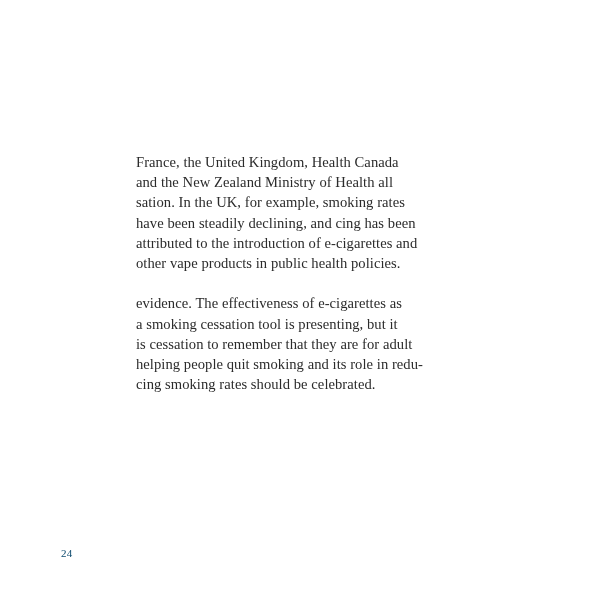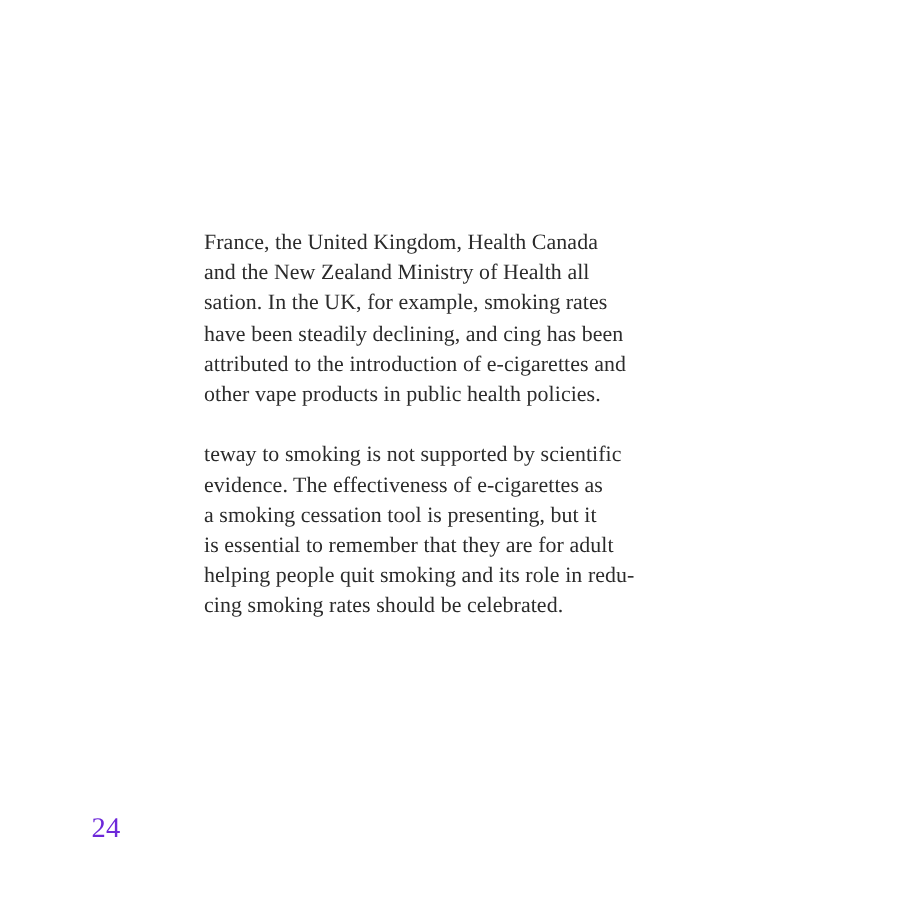--- a/index.html
+++ b/index.html
@@ -39,47 +39,46 @@
     margin-top: 20.2px;
   }
   .line {
     display: block;
     white-space: pre;
   }
   .page-number {
     position: absolute;
     left: 61px;
     top: 545px;
-    font-size: 19px;
+    font-size: 11px;
     line-height: 16px;
-    color: #6d28d9;
+    color: #0c4a6e;
     letter-spacing: 0.2px;
   }
 </style>
 </head>
 <body>
 
 <div class="page">
 
   <div class="text-block">
 
     <p class="paragraph">
       <span class="line">France, the United Kingdom, Health Canada</span>
       <span class="line">and the New Zealand Ministry of Health all</span>
       <span class="line">sation. In the UK, for example, smoking rates</span>
       <span class="line">have been steadily declining, and cing has been</span>
       <span class="line">attributed to the introduction of e-cigarettes and</span>
       <span class="line">other vape products in public health policies.</span>
     </p>
 
     <p class="paragraph">
-      <span class="line">teway to smoking is not supported by scientific</span>
       <span class="line">evidence. The effectiveness of e-cigarettes as</span>
       <span class="line">a smoking cessation tool is presenting, but it</span>
-      <span class="line">is essential to remember that they are for adult</span>
+      <span class="line">is cessation to remember that they are for adult</span>
       <span class="line">helping people quit smoking and its role in redu-</span>
       <span class="line">cing smoking rates should be celebrated.</span>
     </p>
 
   </div>
 
   <div class="page-number">24</div>
 
 </div>
 

